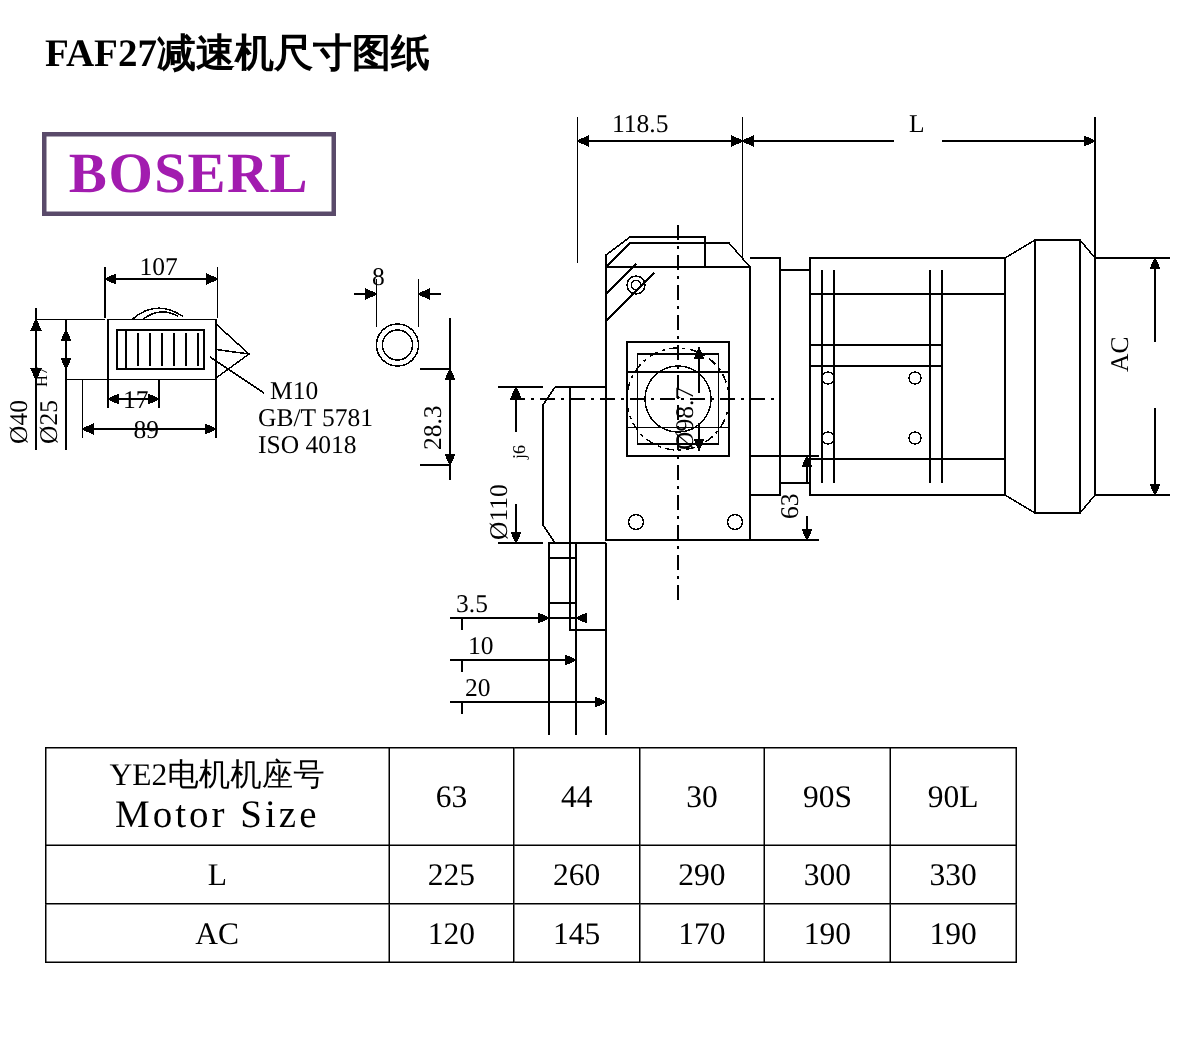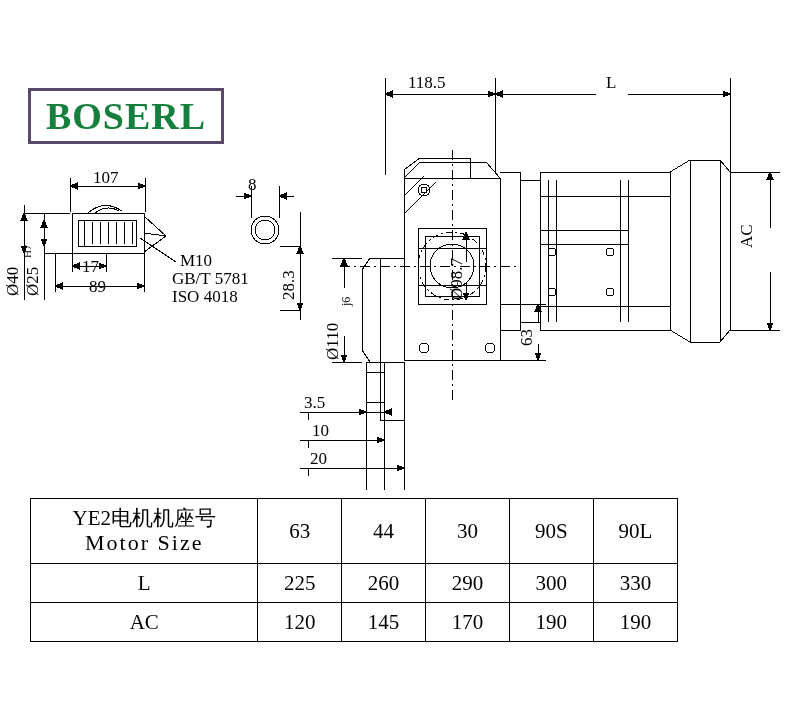--- a/index.html
+++ b/index.html
@@ -42,21 +42,21 @@
     box-sizing: border-box;
     display: flex;
     align-items: center;
     justify-content: center;
     background: #ffffff;
   }
   .logo-text {
     font-family: "Liberation Serif", serif;
     font-size: 38px;
     font-weight: bold;
-    color: #15803d;
+    color: #a21caf;
     letter-spacing: 1px;
     line-height: 1;
   }
   
   .drawing {
     position: absolute;
     left: 0;
     top: 0;
     width: 800px;
     height: 500px;
@@ -81,38 +81,39 @@
     width: 265px;
     line-height: 1.15;
     font-size: 21px;
   }
   .spec-table td.head-cell .cn {
     display: block;
     font-size: 21px;
   }
   .spec-table td.head-cell .en {
     display: block;
-    font-size: 22px;
+    font-size: 26px;
     letter-spacing: 2px;
   }
   .spec-table tr.header-row td {
     height: 64px;
   }
   .spec-table td.val {
     width: 95px;
   }
   .label {
     font-family: "Liberation Serif", serif;
   }
 </style>
 </head>
 <body>
 
 <div class="page">
 
+  <div class="title">FAF27减速机尺寸图纸</div>
 
   <div class="logo-box">
     <span class="logo-text">BOSERL</span>
   </div>
 
   <svg class="drawing" viewBox="0 0 800 500">
     <g fill="none" stroke="#000" stroke-width="1" shape-rendering="crispEdges">
 
       <line x1="70" y1="178" x2="70" y2="212"></line>
       <line x1="145" y1="178" x2="145" y2="212"></line>

